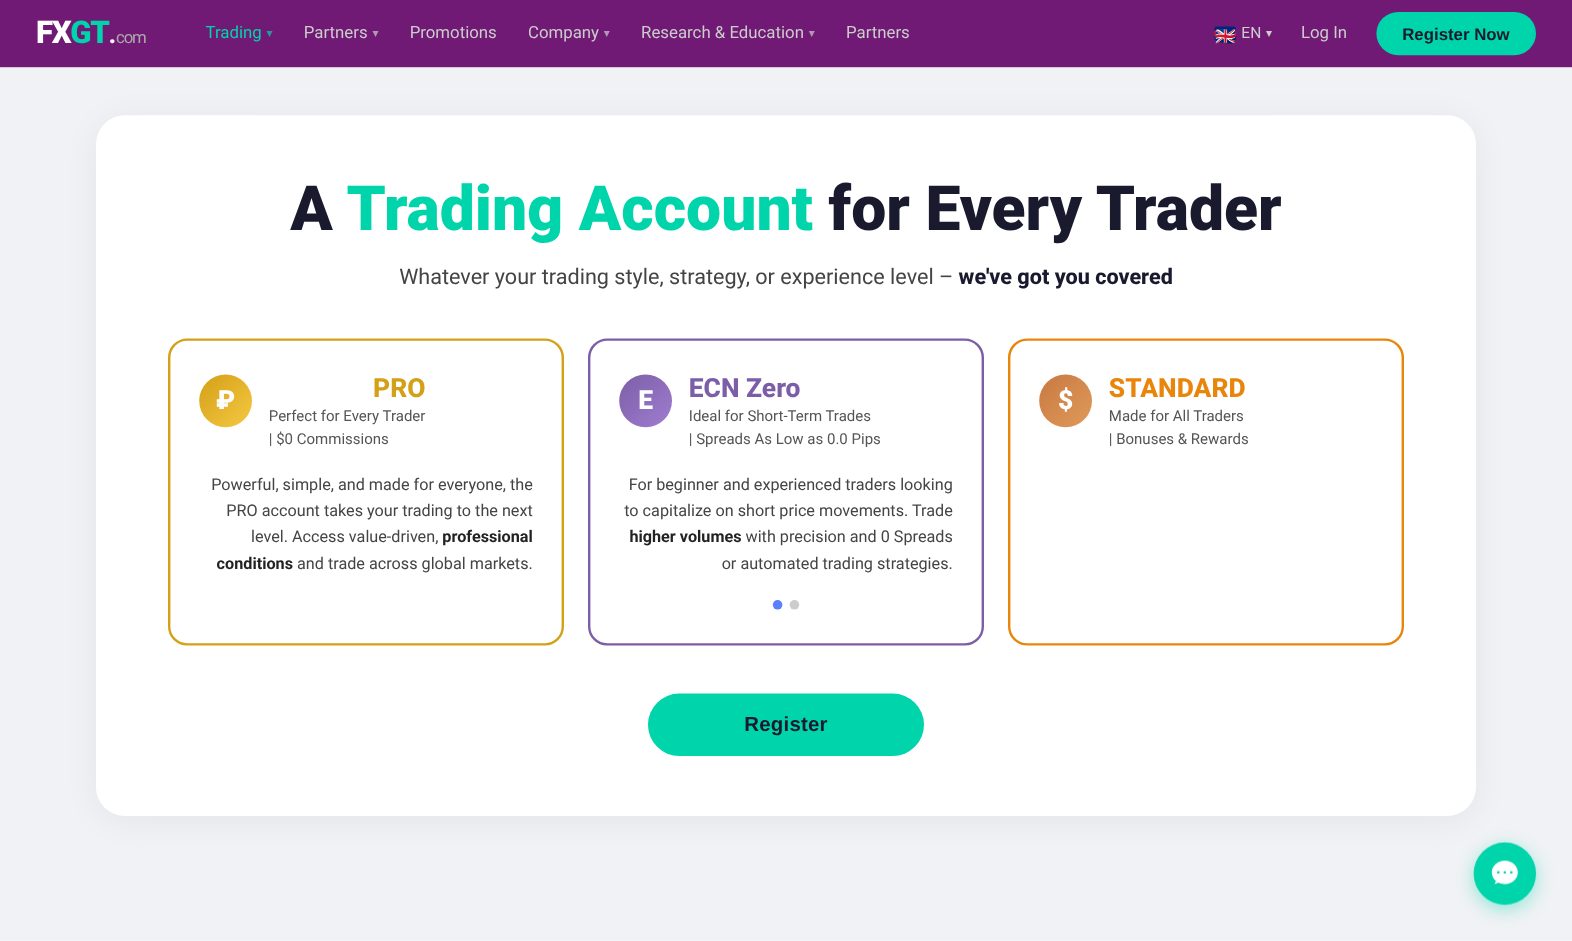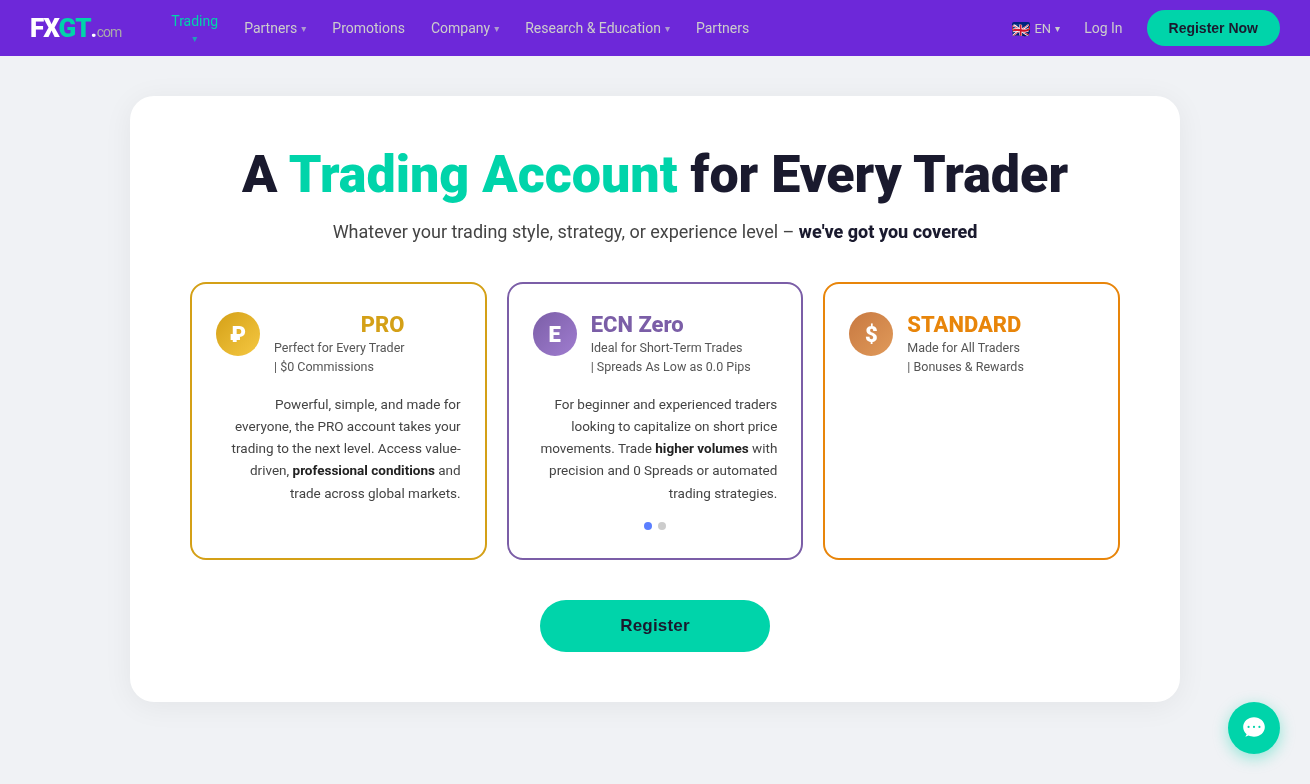--- a/index.html
+++ b/index.html
@@ -6,21 +6,21 @@
     body {
       font-family: -apple-system, BlinkMacSystemFont, 'Segoe UI', Roboto, sans-serif;
       background: #f0f2f5;
       min-height: 784px;
       width: 1310px;
       overflow-x: hidden;
     }
 
     
     .navbar {
-      background: #6d28d9;
+      background: #701a75;
       display: flex;
       align-items: center;
       padding: 0 30px;
       height: 56px;
       position: relative;
       z-index: 100;
     }
     .navbar-logo {
       display: flex;
       align-items: center;
@@ -48,21 +48,21 @@
       font-size: 14px;
       padding: 6px 10px;
       cursor: pointer;
       display: flex;
       align-items: center;
       gap: 4px;
       white-space: nowrap;
       border-radius: 4px;
       text-decoration: none;
     }
-    .nav-item.active { color: #00d4aa; flex-direction: column; }
+    .nav-item.active { color: #00d4aa; }
     .nav-item .chevron {
       font-size: 10px;
       opacity: 0.7;
     }
 
     .nav-right {
       display: flex;
       align-items: center;
       gap: 12px;
     }
@@ -105,21 +105,21 @@
       background: #f0f2f5;
       padding: 40px 30px 40px;
       display: flex;
       justify-content: center;
     }
 
     .card-container {
       background: white;
       border-radius: 24px;
       padding: 50px 60px 50px;
-      width: 1050px;
+      width: 1150px;
       box-shadow: 0 4px 30px rgba(0,0,0,0.06);
     }
 
     .hero-title {
       text-align: center;
       font-size: 52px;
       font-weight: 900;
       color: #1a1a2e;
       margin-bottom: 18px;
       line-height: 1.1;

